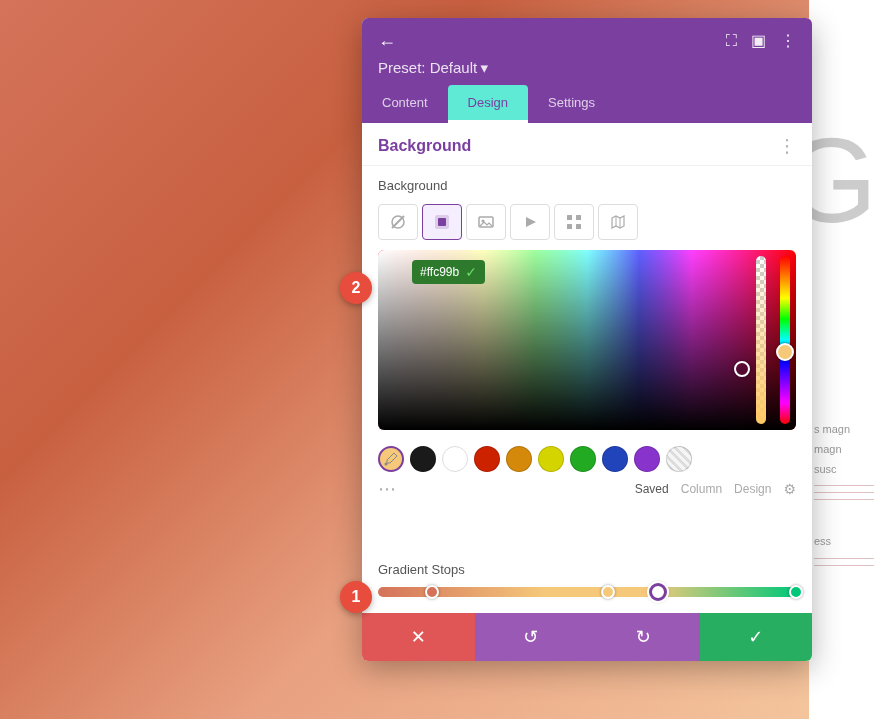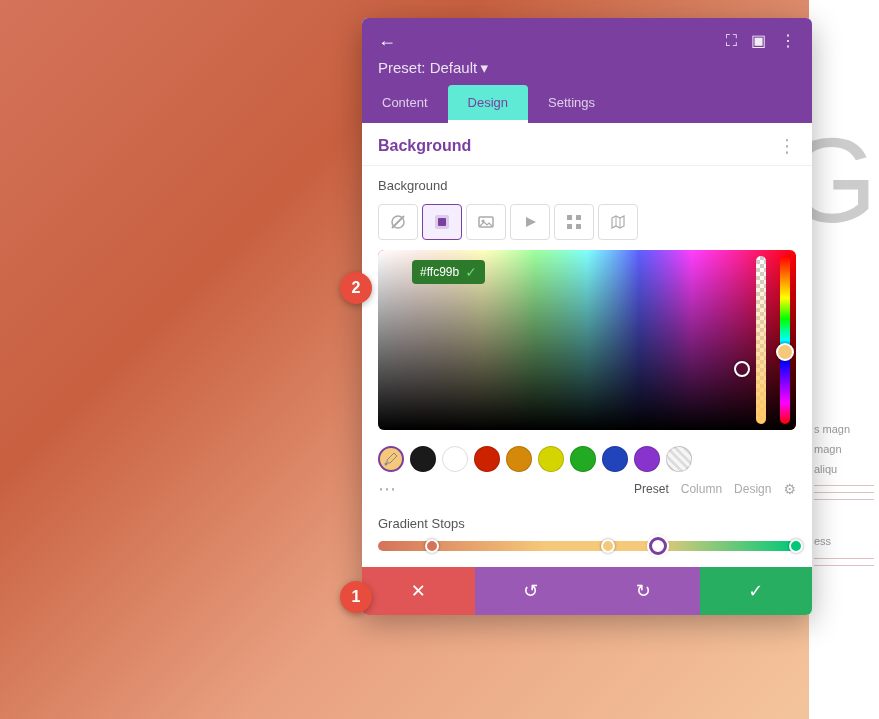--- a/index.html
+++ b/index.html
@@ -368,20 +368,21 @@
 
     
     .gradient-stops-section {
       padding: 8px 16px 10px;
     }
     .gradient-stops-label {
       font-size: 13px;
       color: #555;
       font-weight: 500;
       margin-bottom: 10px;
+      margin-top: 46px;
     }
     .gradient-slider-track {
       position: relative;
       height: 10px;
       border-radius: 5px;
       background: linear-gradient(to right, #d4735a, #f5c87a 40%, #f5c87a 65%, #00c878);
       margin: 10px 0 6px;
     }
     .stop-thumb {
       position: absolute;
@@ -435,21 +436,21 @@
 </head>
 <body>
 
 <div class="bg-layer"></div>
 
 <div class="right-panel">
   <div class="letter-g">G</div>
   <div class="right-text">
     <div>s magn</div>
     <div>magn</div>
-    <div>aliqu</div>
+    <div>susc</div>
     <div class="right-line"></div>
     <div class="right-line"></div>
     <div class="right-line"></div>
     <div style="margin-top:32px">ess</div>
     <div class="right-line"></div>
     <div class="right-line"></div>
   </div>
 </div>
 
 <div class="step-badge" style="top: 581px; left: 340px;">1</div>
@@ -573,21 +574,21 @@
       <div class="swatch" style="background:#d4d400;"></div>
       <div class="swatch" style="background:#22aa22;"></div>
       <div class="swatch" style="background:#2244bb;"></div>
       <div class="swatch" style="background:#8833cc;"></div>
       <div class="swatch striped"></div>
     </div>
 
     <div class="swatch-controls-row">
       <span class="more-dots">⋯</span>
       <div class="swatch-tabs">
-        <span class="swatch-tab active">Preset</span>
+        <span class="swatch-tab active">Saved</span>
         <span class="swatch-tab">Column</span>
         <span class="swatch-tab">Design</span>
         <span class="swatch-settings-icon">⚙</span>
       </div>
     </div>
 
     <div class="gradient-stops-section">
       <div class="gradient-stops-label">Gradient Stops</div>
       <div class="gradient-slider-track">
 

